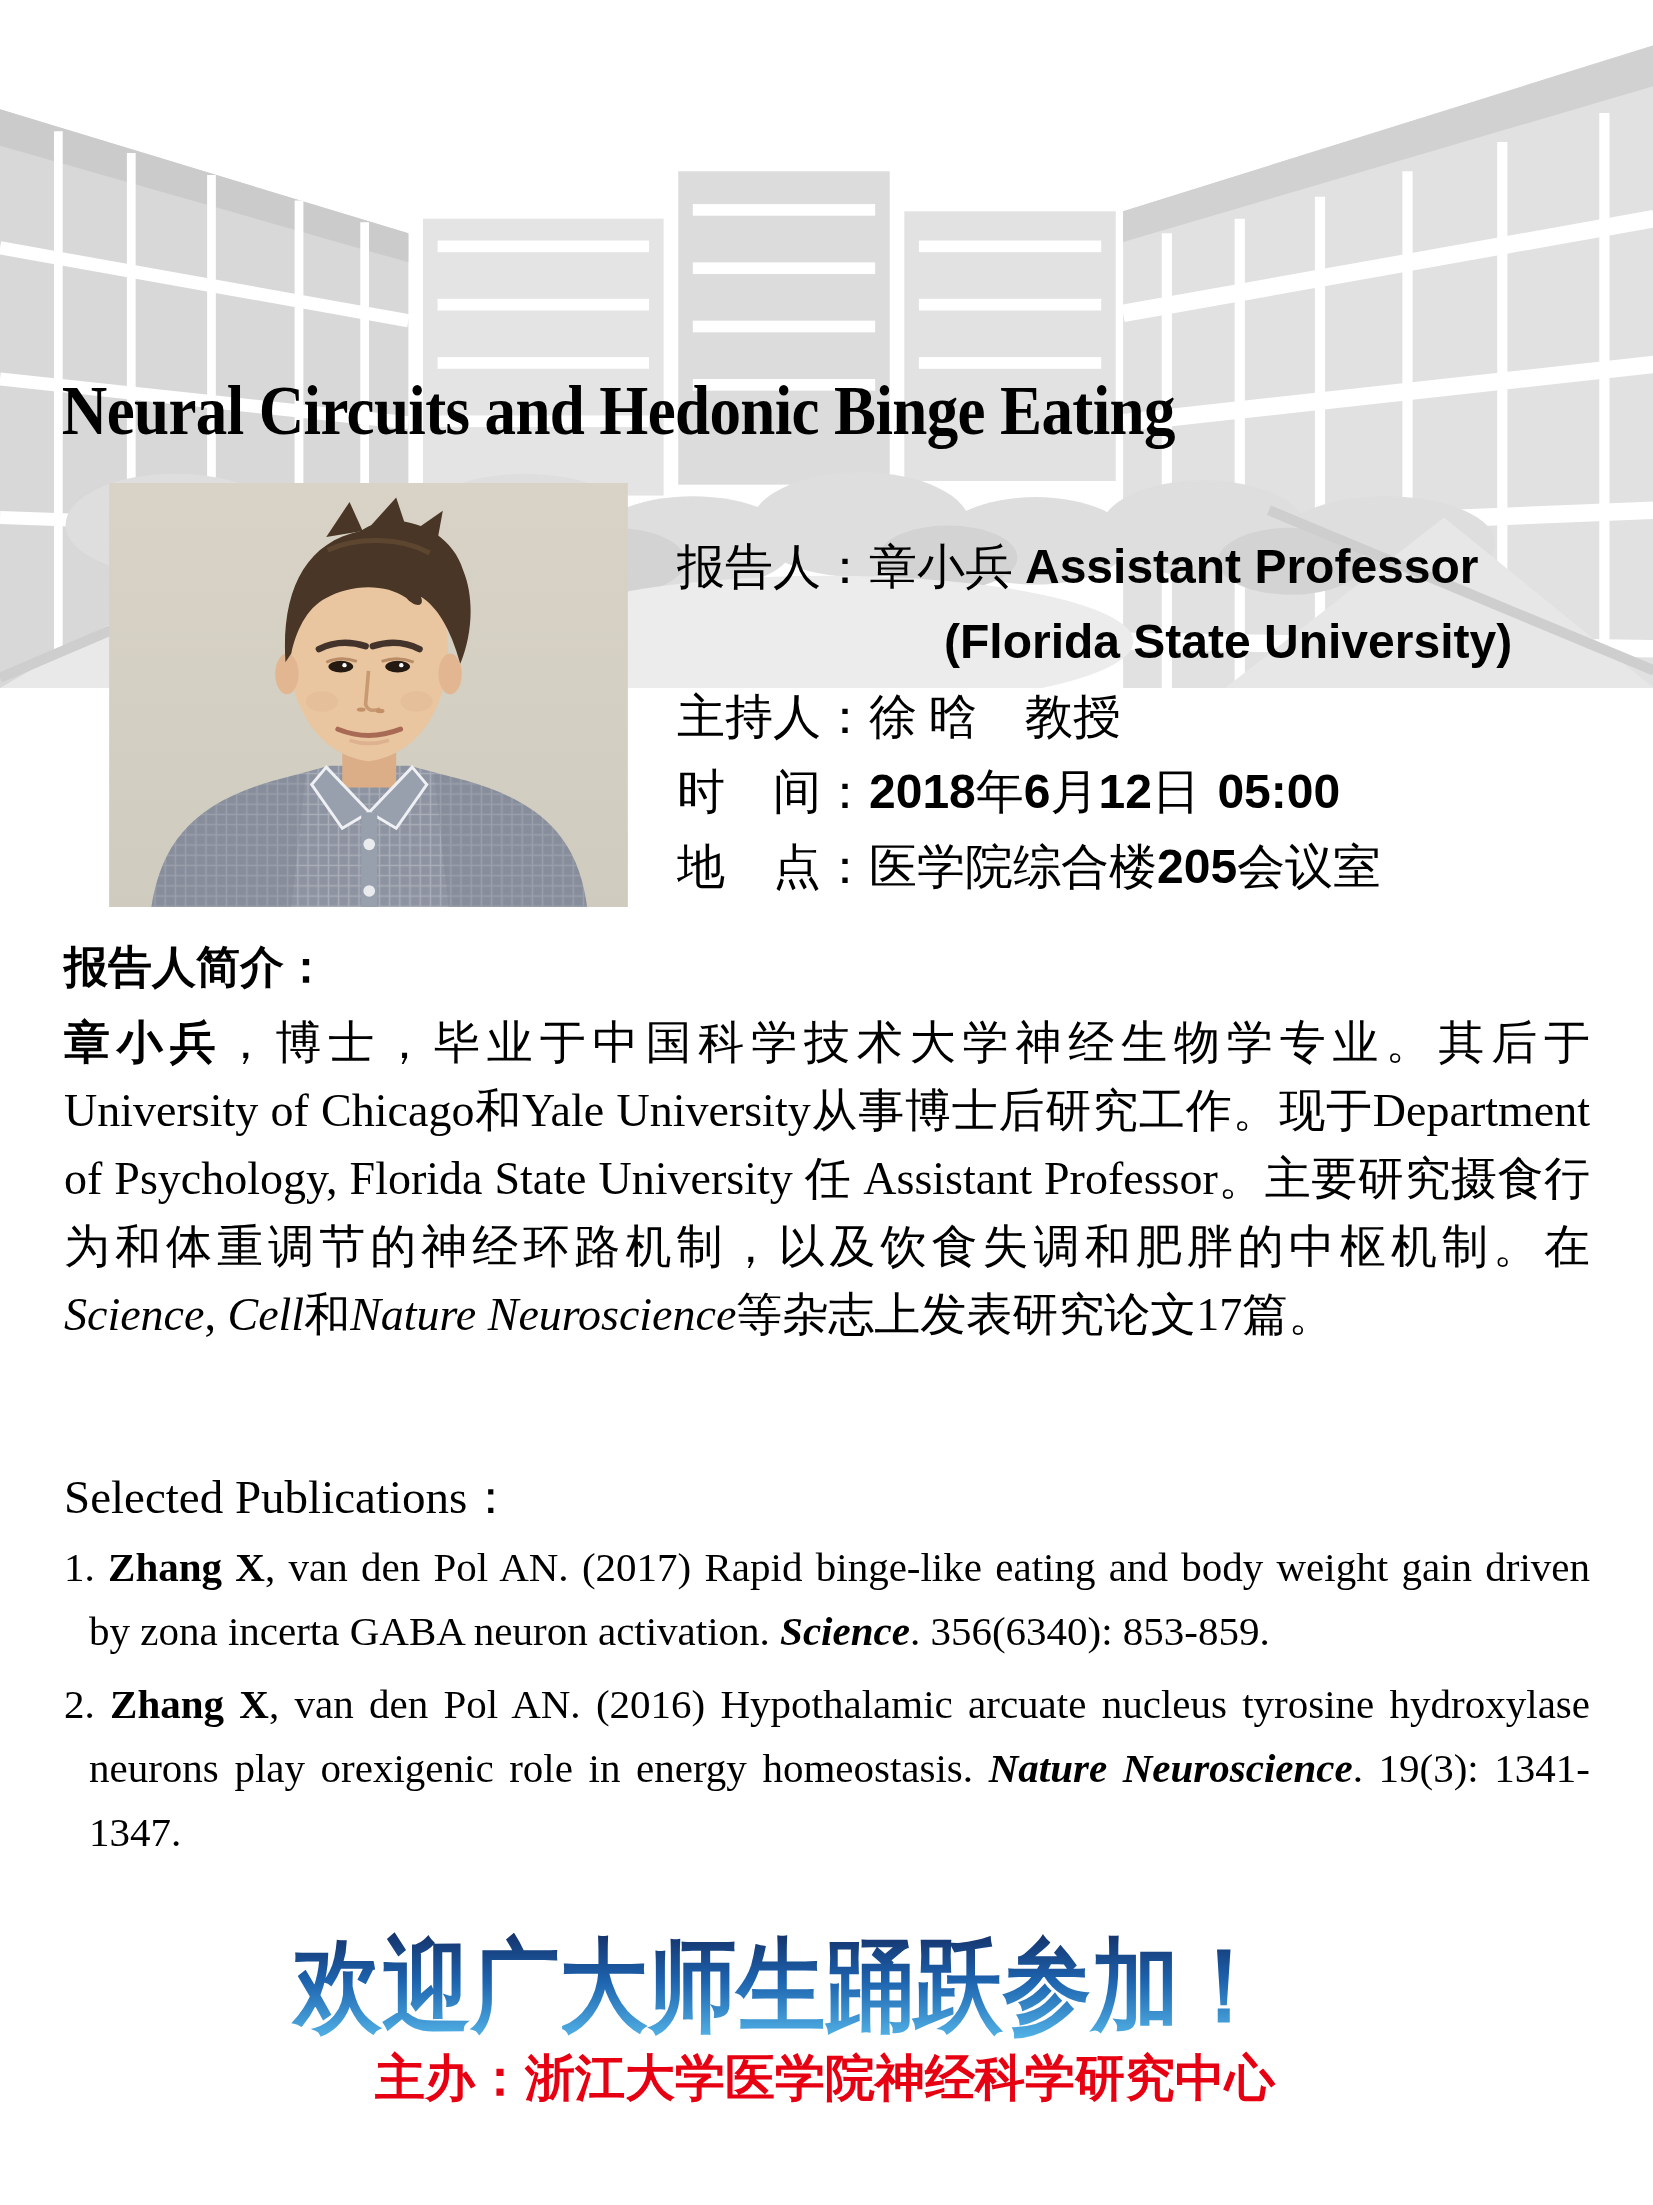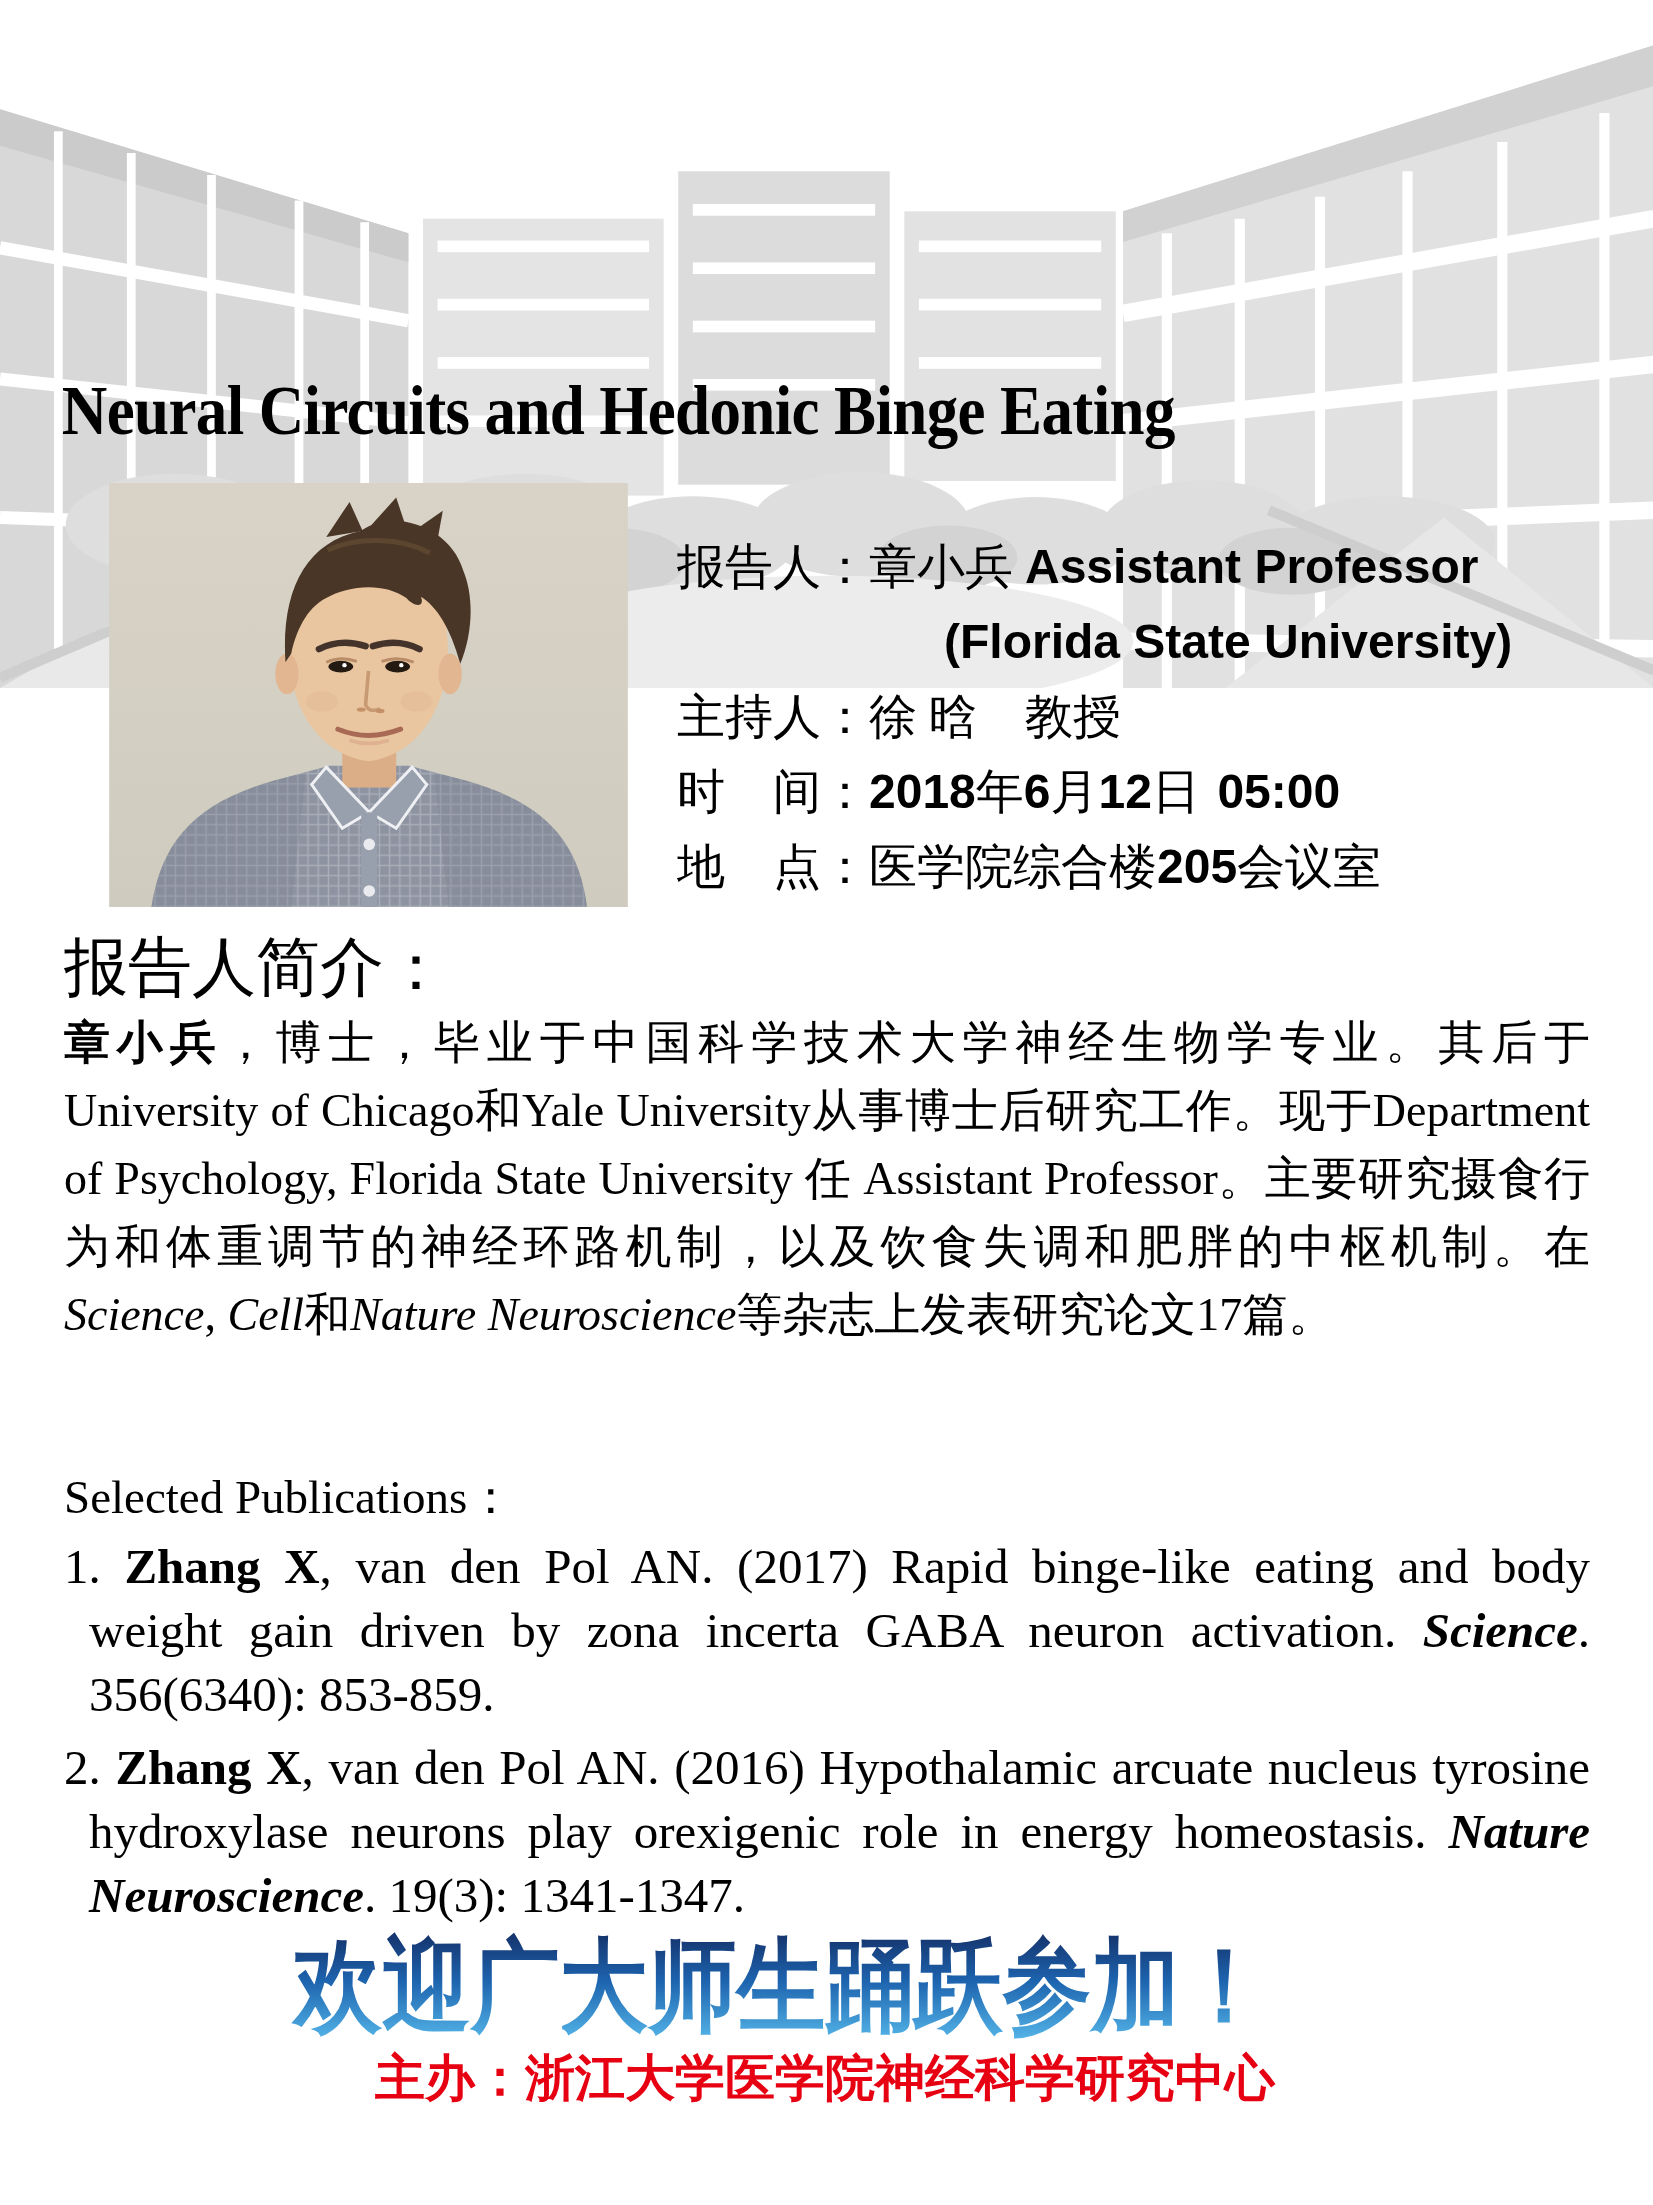--- a/index.html
+++ b/index.html
@@ -31,29 +31,29 @@
   
   .photo{position:absolute;left:109px;top:483px;width:519px;height:424px;z-index:2;}
   .info{position:absolute;left:677px;top:529px;width:926px;font-size:48px;line-height:75px;z-index:2;}
   .info .row{white-space:nowrap;}
   .affil-row{padding-left:267px;}
   .en-bold{font-family:"Liberation Sans","DejaVu Sans",sans-serif;font-weight:bold;}
   .d{font-family:"Liberation Sans","DejaVu Sans",sans-serif;font-weight:bold;}
   .gap{margin-left:17.5px;}
   
   .bio{position:absolute;left:64px;top:939px;width:1526px;z-index:2;}
-  .bio-heading{font-size:64px;font-weight:normal;line-height:58px;}
+  .bio-heading{font-size:44px;font-weight:bold;line-height:58px;}
   .bio-text{margin:11.7px 0 0 0;font-size:46px;line-height:68px;text-align:justify;}
   .seg-b{font-weight:bold;}
   .seg-i{font-style:italic;}
   .seg-bi{font-weight:bold;font-style:italic;}
   
   .pubs{position:absolute;left:64px;top:1469px;width:1526px;z-index:2;}
   .pubs-heading{font-size:47px;font-weight:normal;line-height:57px;}
-  .pub-item{margin:8.8px 0 0 0;font-size:49px;line-height:64px;text-align:justify;
+  .pub-item{margin:8.8px 0 0 0;font-size:41px;line-height:64px;text-align:justify;
             padding-left:25px;text-indent:-25px;}
   
   .welcome{position:absolute;left:0;top:1918px;width:1534px;text-align:center;z-index:2;padding-left:14px;}
   .host-band{
     position:absolute;left:375px;top:2040px;width:904px;height:77px;background:#ffffff;z-index:2;
     display:flex;align-items:center;justify-content:flex-start;
   }
   .host-text{
     font-family:"Liberation Sans","DejaVu Sans",sans-serif;font-weight:bold;
     font-size:50px;color:#e60012;white-space:nowrap;

